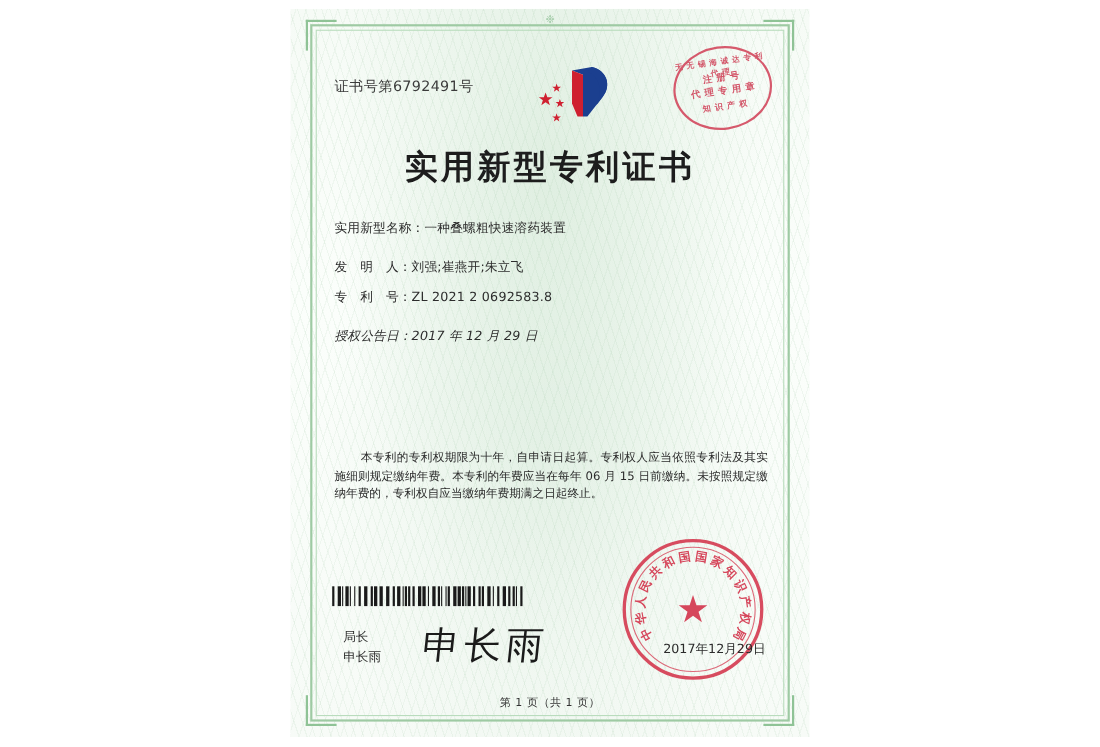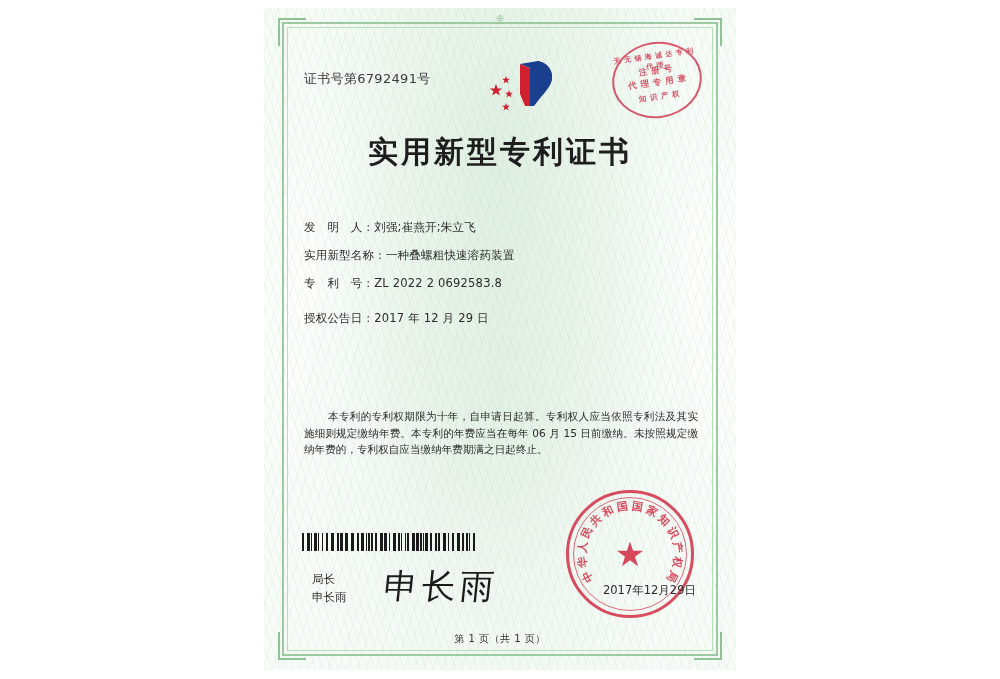--- a/index.html
+++ b/index.html
@@ -324,33 +324,33 @@
     <div class="stamp-oval">
       <div class="st-line l1">无 无 锡 海 诚 达 专 利 代 理</div>
       <div class="st-line l2">注 册 号</div>
       <div class="st-line l3">代 理 专 用 章</div>
       <div class="st-line l4">知 识 产 权</div>
     </div>
 
     <div class="main-title">实用新型专利证书</div>
 
     <div class="fields">
+      <div class="field-row">
+        <span class="field-label">实用新型名称：</span>
+        <span class="field-value">一种叠螺粗快速溶药装置</span>
+      </div>
       <div class="field-row" style="margin-top:20px;">
         <span class="field-label">发　明　人：</span>
         <span class="field-value">刘强;崔燕开;朱立飞</span>
       </div>
-      <div class="field-row">
-        <span class="field-label">实用新型名称：</span>
-        <span class="field-value">一种叠螺粗快速溶药装置</span>
-      </div>
       <div class="field-row" style="margin-top:4px;">
         <span class="field-label">专　利　号：</span>
-        <span class="field-value">ZL 2022 2 0692583.8</span>
+        <span class="field-value">ZL 2021 2 0692583.8</span>
       </div>
-      <div class="field-row" style="margin-top:20px;">
+      <div class="field-row" style="margin-top:20px;font-style:italic;">
         <span class="field-label">授权公告日：</span>
         <span class="field-value">2017 年 12 月 29 日</span>
       </div>
     </div>
 
     <div class="body-text">
       <p>本专利的专利权期限为十年，自申请日起算。专利权人应当依照专利法及其实施细则规定缴纳年费。本专利的年费应当在每年 06 月 15 日前缴纳。未按照规定缴纳年费的，专利权自应当缴纳年费期满之日起终止。</p>
     </div>
 
     <div class="barcode">

